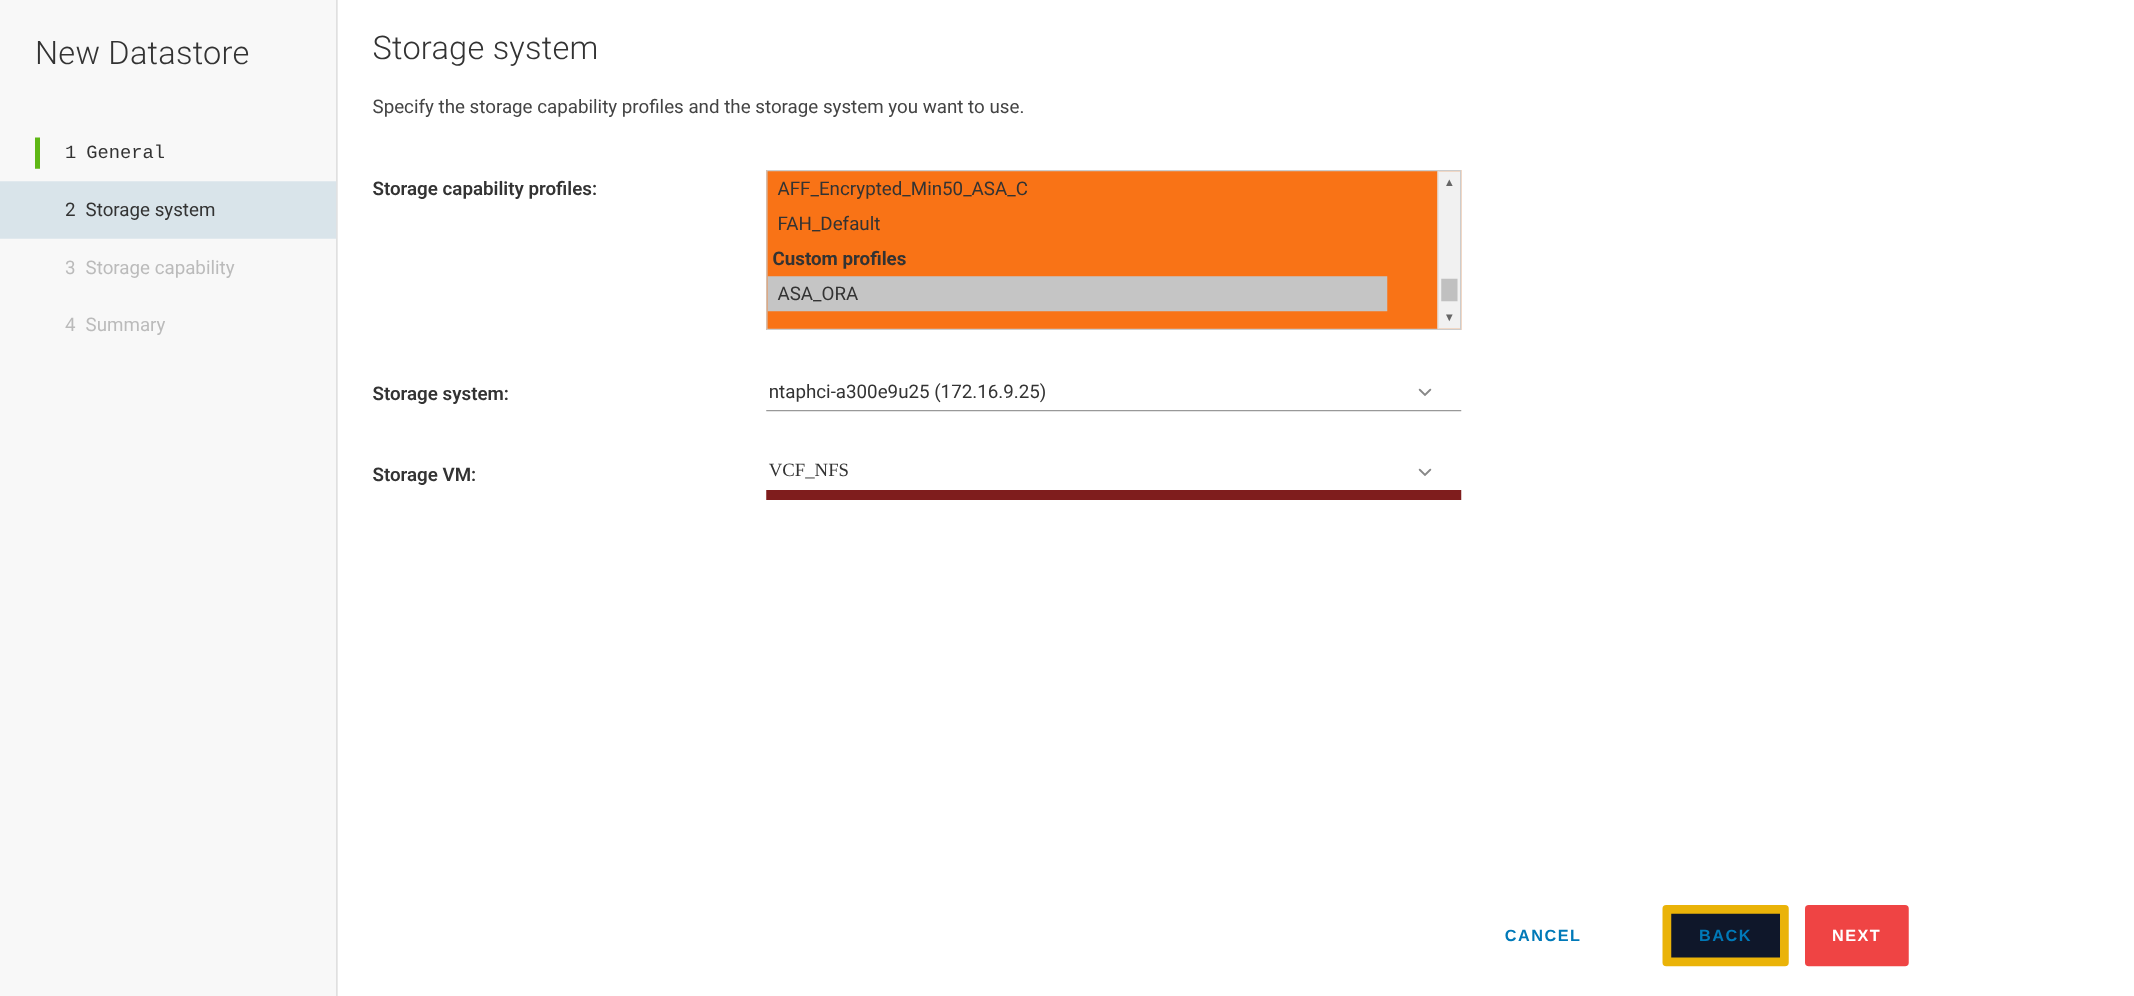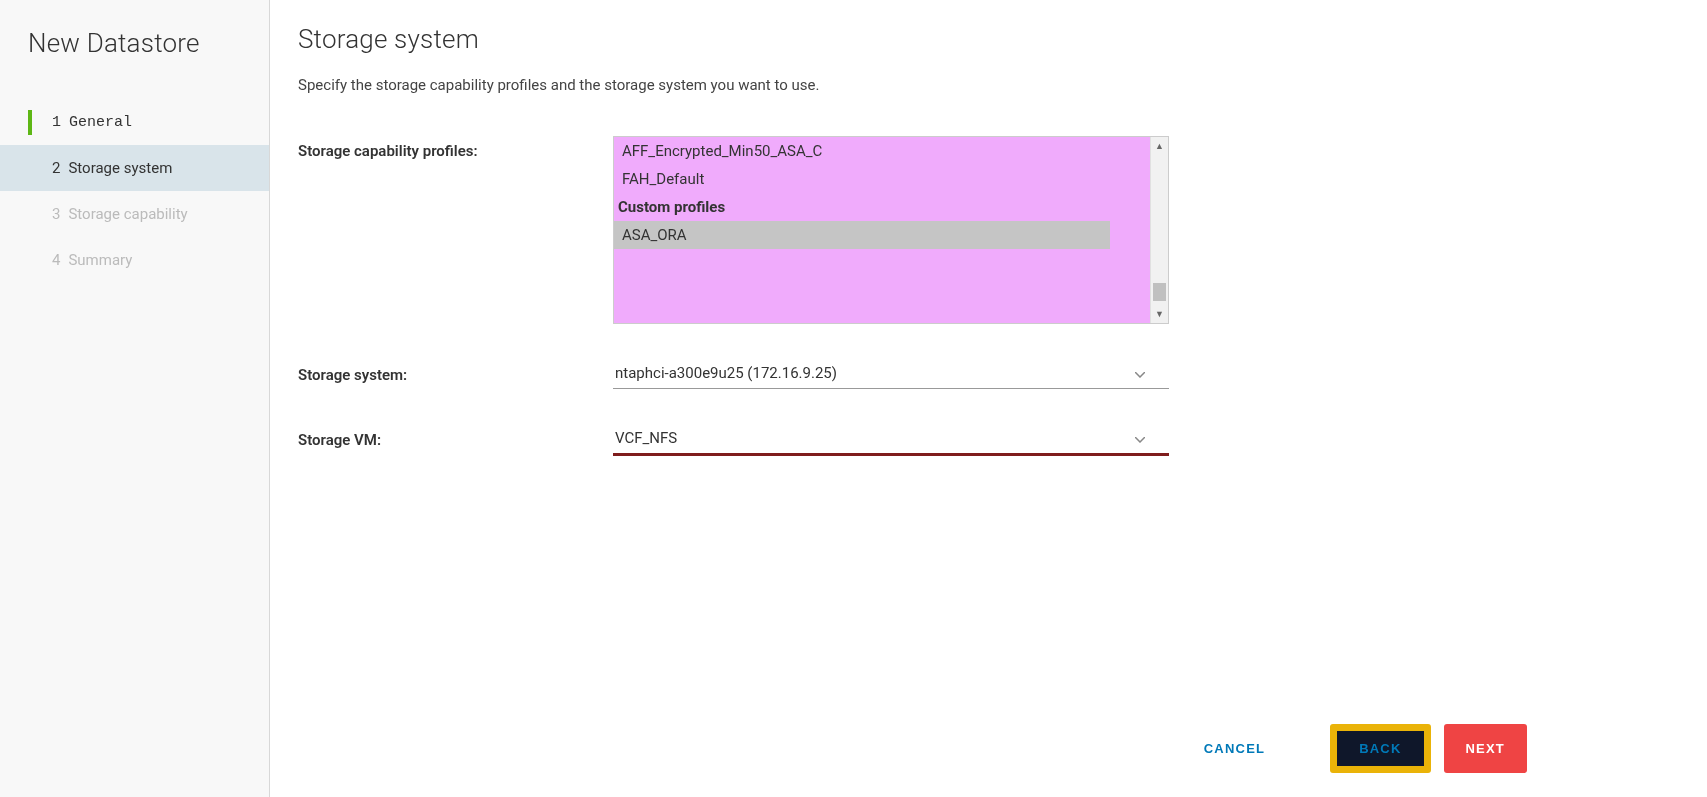--- a/index.html
+++ b/index.html
@@ -94,25 +94,25 @@
       font-size: 15px;
       font-weight: 600;
       color: #333;
       padding-top: 6px;
     }
     .form-control-area {
       flex: 0 0 556px;
     }
     .listbox {
       width: 556px;
-      height: 188px;
+      height: 128px;
       border: 1px solid #ccc;
       display: flex;
       position: relative;
-      background: #f0abfc;
+      background: #f97316;
       gap: 40px;
     }
     .listbox-content {
       flex: 1;
       overflow: hidden;
     }
     .list-option {
       padding: 5px 8px;
       font-size: 15px;
       color: #333;
@@ -162,21 +162,22 @@
       padding: 4px 24px 6px 2px;
       font-size: 15px;
       color: #333;
       cursor: pointer;
       display: flex;
       justify-content: space-between;
       align-items: center;
       gap: 47px;
     }
     .dropdown.active-focus {
-      border-bottom: 3px solid #7f1d1d;
+      border-bottom: 8px solid #7f1d1d;
+      font-family: Liberation Serif, serif;
     }
     .chevron {
       color: #888;
       font-size: 14px;
     }
     .footer {
       margin-top: auto;
       display: flex;
       justify-content: flex-end;
       gap: 13px;

